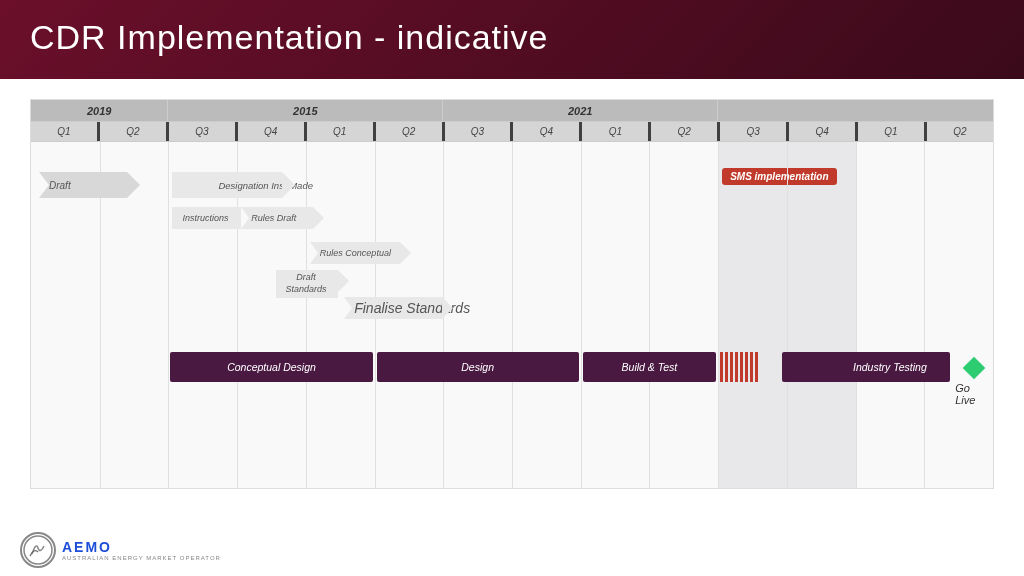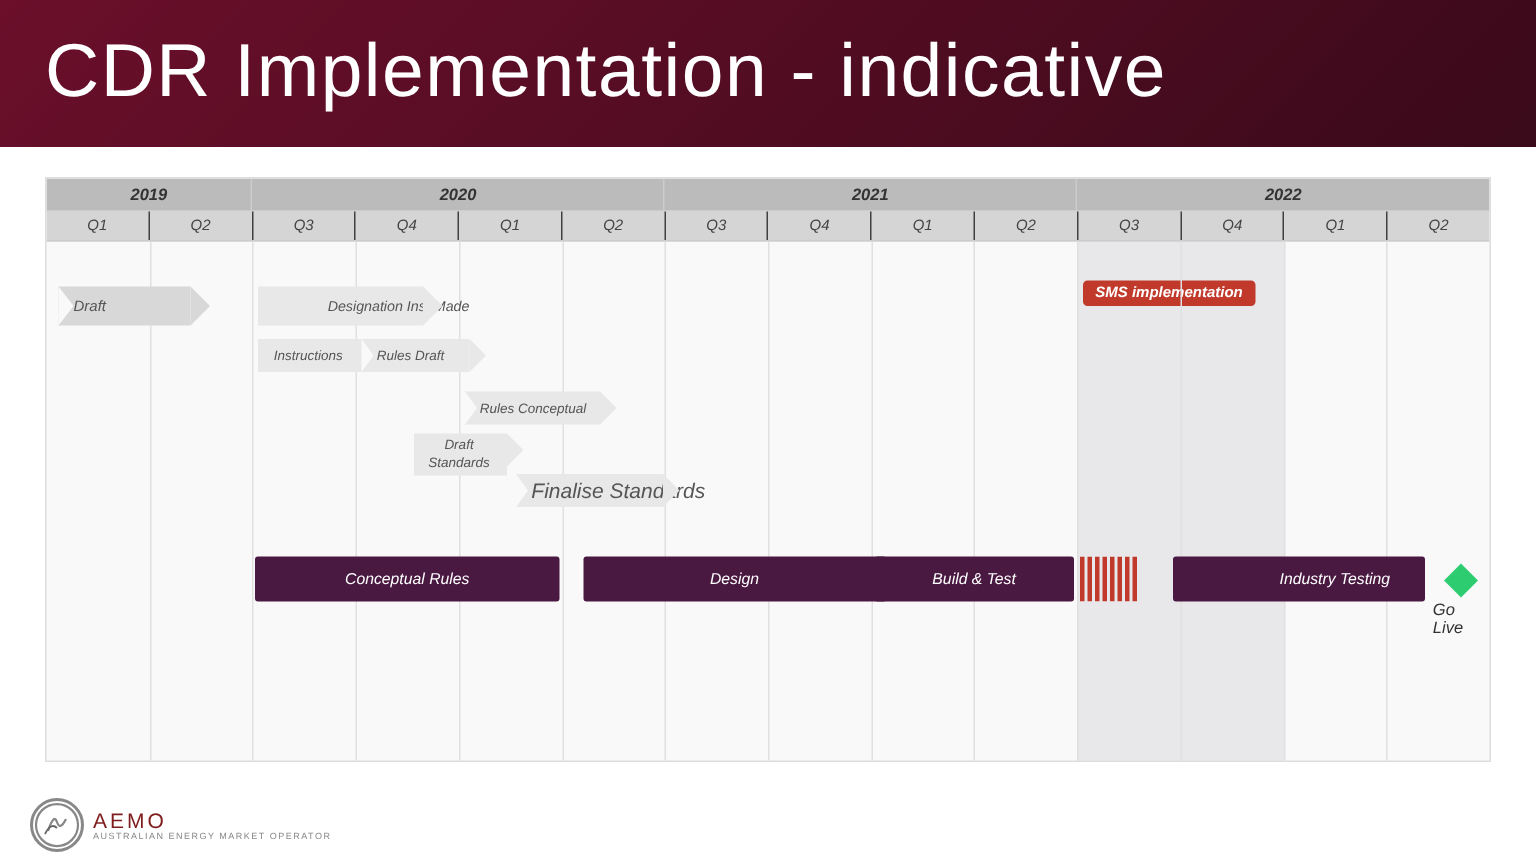--- a/index.html
+++ b/index.html
@@ -12,21 +12,21 @@
       position: relative;
     }
 
     
     .header {
       background: linear-gradient(135deg, #6b0f2b 0%, #3a0a1a 100%);
       padding: 18px 30px 22px 30px;
       color: #fff;
     }
     .header-title {
-      font-size: 50px;
+      font-size: 34px;
       font-weight: 300;
       letter-spacing: 1px;
       color: #fff;
     }
 
     
     .main {
       background: #fff;
       padding: 10px 30px 10px 30px;
       position: relative;
@@ -67,21 +67,21 @@
       background: #d5d5d5;
       height: 20px;
       border-bottom: 1px solid #ccc;
     }
     .quarter-cell {
       display: flex;
       align-items: center;
       justify-content: center;
       font-size: 10px;
       color: #444;
-      border-right: 1px solid #404040;
+      border-right: 3px solid #404040;
       flex: 1;
     }
 
     
     .gantt-body {
       position: relative;
       height: 348px;
     }
 
     
@@ -262,22 +262,22 @@
       justify-content: center;
       overflow: hidden;
       position: relative;
     }
     .aemo-text-block {
       display: flex;
       flex-direction: column;
     }
     .aemo-name {
       font-size: 14px;
-      font-weight: 400;
-      color: #7f1d1d;
+      font-weight: 700;
+      color: #1d4ed8;
       letter-spacing: 2px;
     }
     .aemo-subtitle {
       font-size: 6px;
       color: #888;
       letter-spacing: 1px;
     }
   </style>
 </head>
 <body>
@@ -286,25 +286,24 @@
   <h1 class="header-title">CDR Implementation - indicative</h1>
 </div>
 
 <div class="main">
   <div class="gantt-wrapper">
 
     <div class="year-row">
 
       <div class="year-cell" style="width: calc(2/14*100%)">2019</div>
 
-      <div class="year-cell" style="width: calc(4/14*100%)">2020</div>
+      <div class="year-cell" style="width: calc(4/14*100%)">2015</div>
 
       <div class="year-cell" style="width: calc(4/14*100%)">2021</div>
 
-      <div class="year-cell" style="width: calc(4/14*100%); border-right: none;">2022</div>
     </div>
 
     <div class="quarter-row">
       <div class="quarter-cell">Q1</div>
       <div class="quarter-cell">Q2</div>
       <div class="quarter-cell">Q3</div>
       <div class="quarter-cell">Q4</div>
       <div class="quarter-cell">Q1</div>
       <div class="quarter-cell">Q2</div>
       <div class="quarter-cell">Q3</div>
@@ -358,23 +357,23 @@
       </div>
 
       <div style="position:absolute; top:128px; left: calc(3.5/14*100% + 4px);">
         <div class="small-arrow" style="width:62px; font-size:9px; color:#555; text-align:center; line-height:1.3; height:28px;">Draft<br>Standards</div>
       </div>
 
       <div style="position:absolute; top:155px; left: calc(4.5/14*100% + 4px);">
         <div class="small-arrow notched" style="width:98px; font-size:14px; color:#555;">Finalise Standards</div>
       </div>
 
-      <div class="bar-item" style="left: calc(2/14*100% + 2px); width: calc(3/14*100% - 4px); top: 210px;">Conceptual Rules</div>
-
-      <div class="bar-item" style="left: calc(5/14*100% + 2px); width: calc(3/14*100% - 4px); top: 210px; margin-left: 12px;">Design</div>
+      <div class="bar-item" style="left: calc(2/14*100% + 2px); width: calc(3/14*100% - 4px); top: 210px;">Conceptual Design</div>
+
+      <div class="bar-item" style="left: calc(5/14*100% + 2px); width: calc(3/14*100% - 4px); top: 210px;">Design</div>
 
       <div class="bar-item" style="left: calc(8/14*100% + 2px); width: calc(2/14*100% - 4px); top: 210px;">Build &amp; Test</div>
 
       <div class="striped-bar" style="left: calc(10/14*100% + 2px); width: calc(0.8/14*100%); top: 210px;">
         <div class="stripe">
           <div class="stripe-line"></div>
           <div class="stripe-line"></div>
           <div class="stripe-line"></div>
           <div class="stripe-line"></div>
           <div class="stripe-line"></div>

